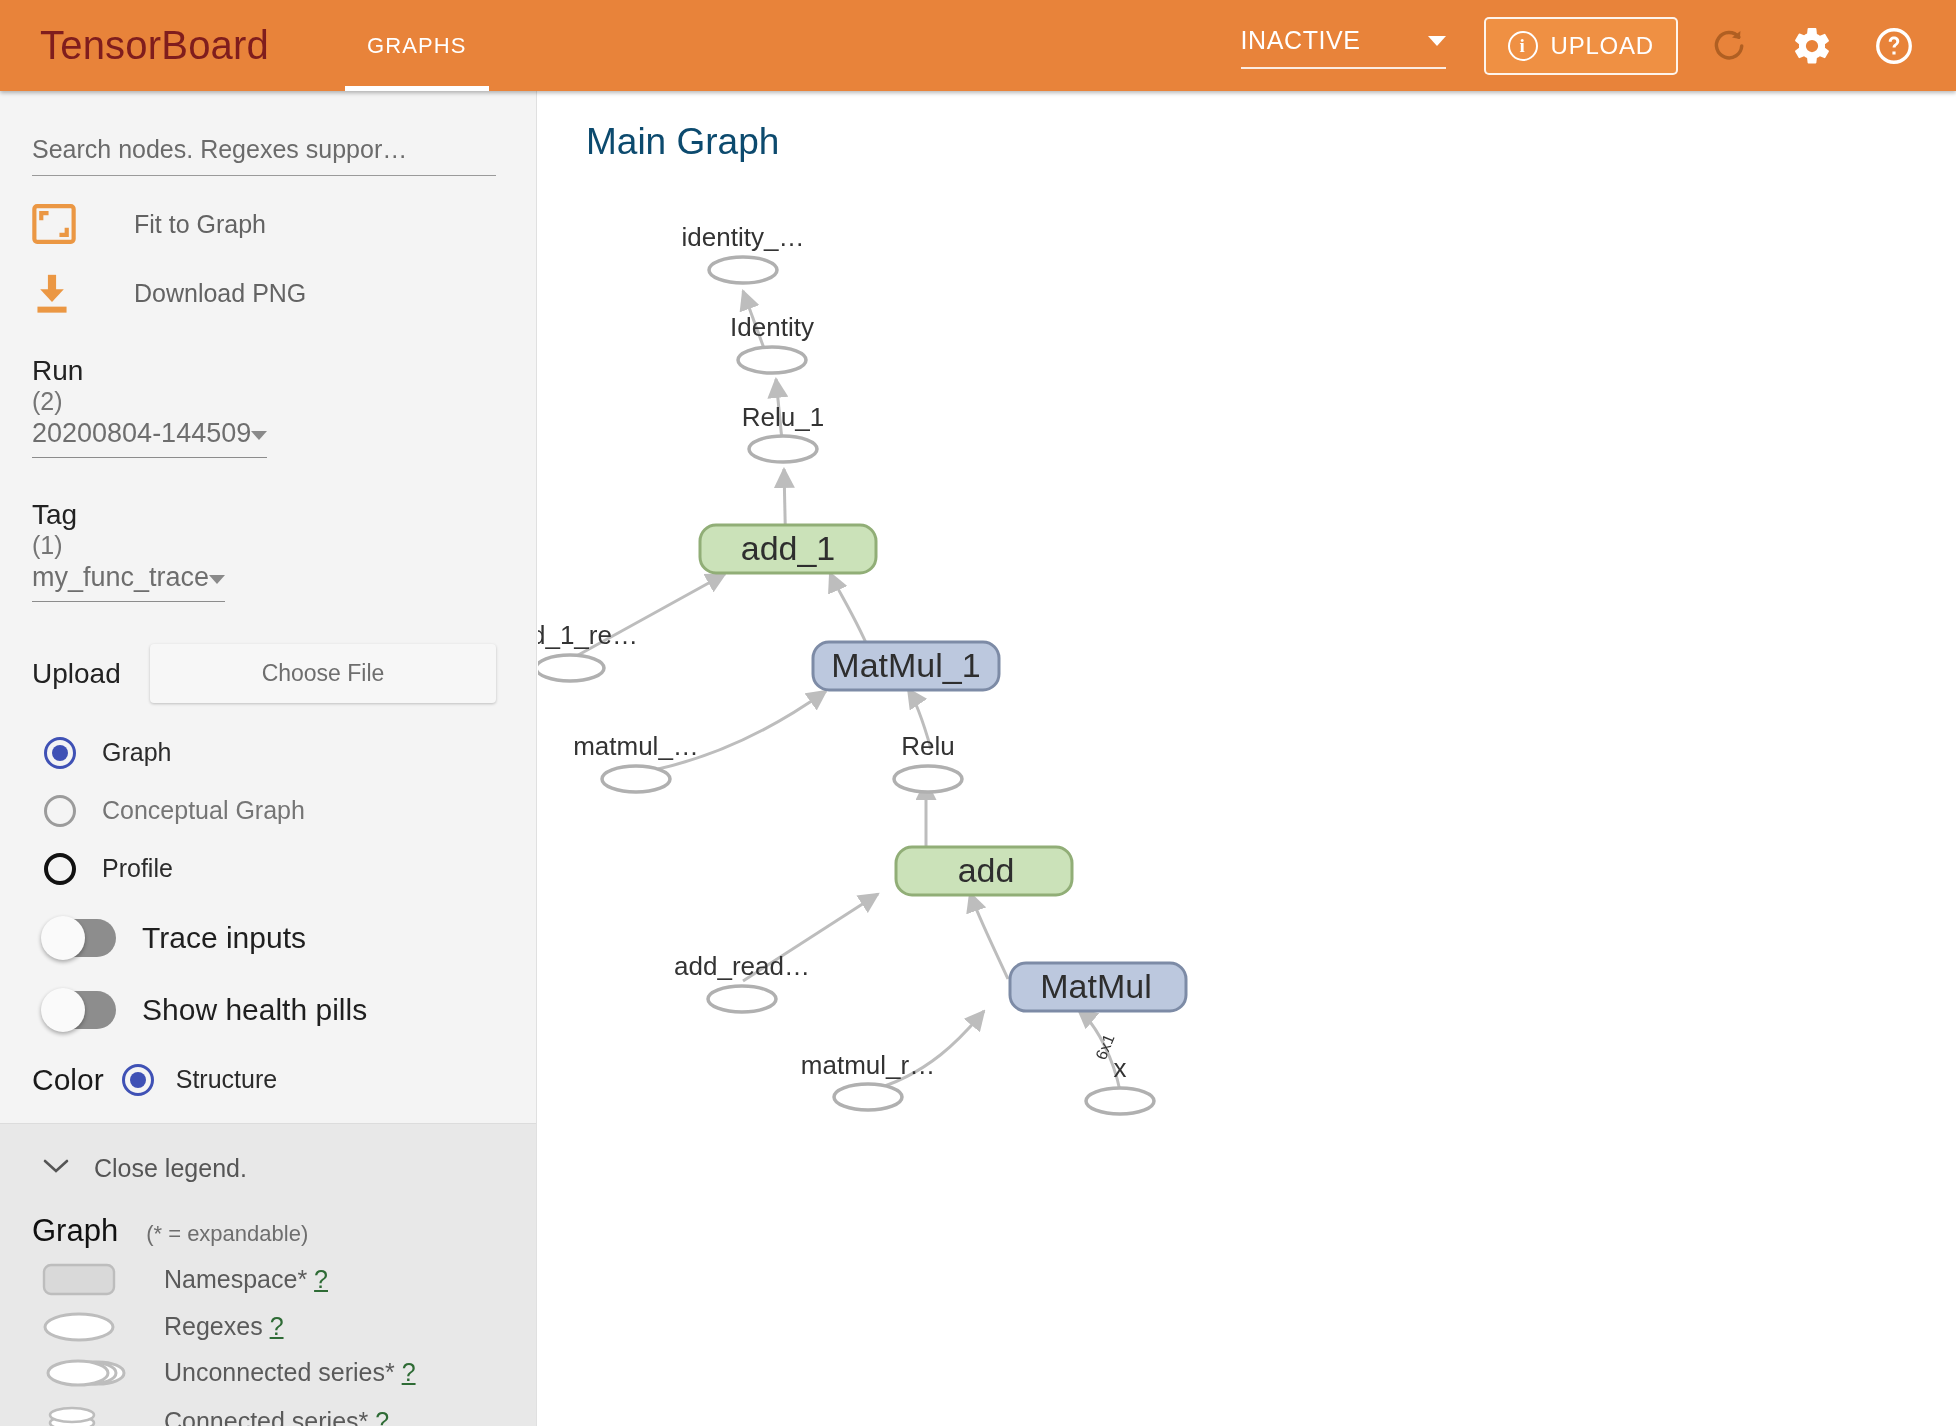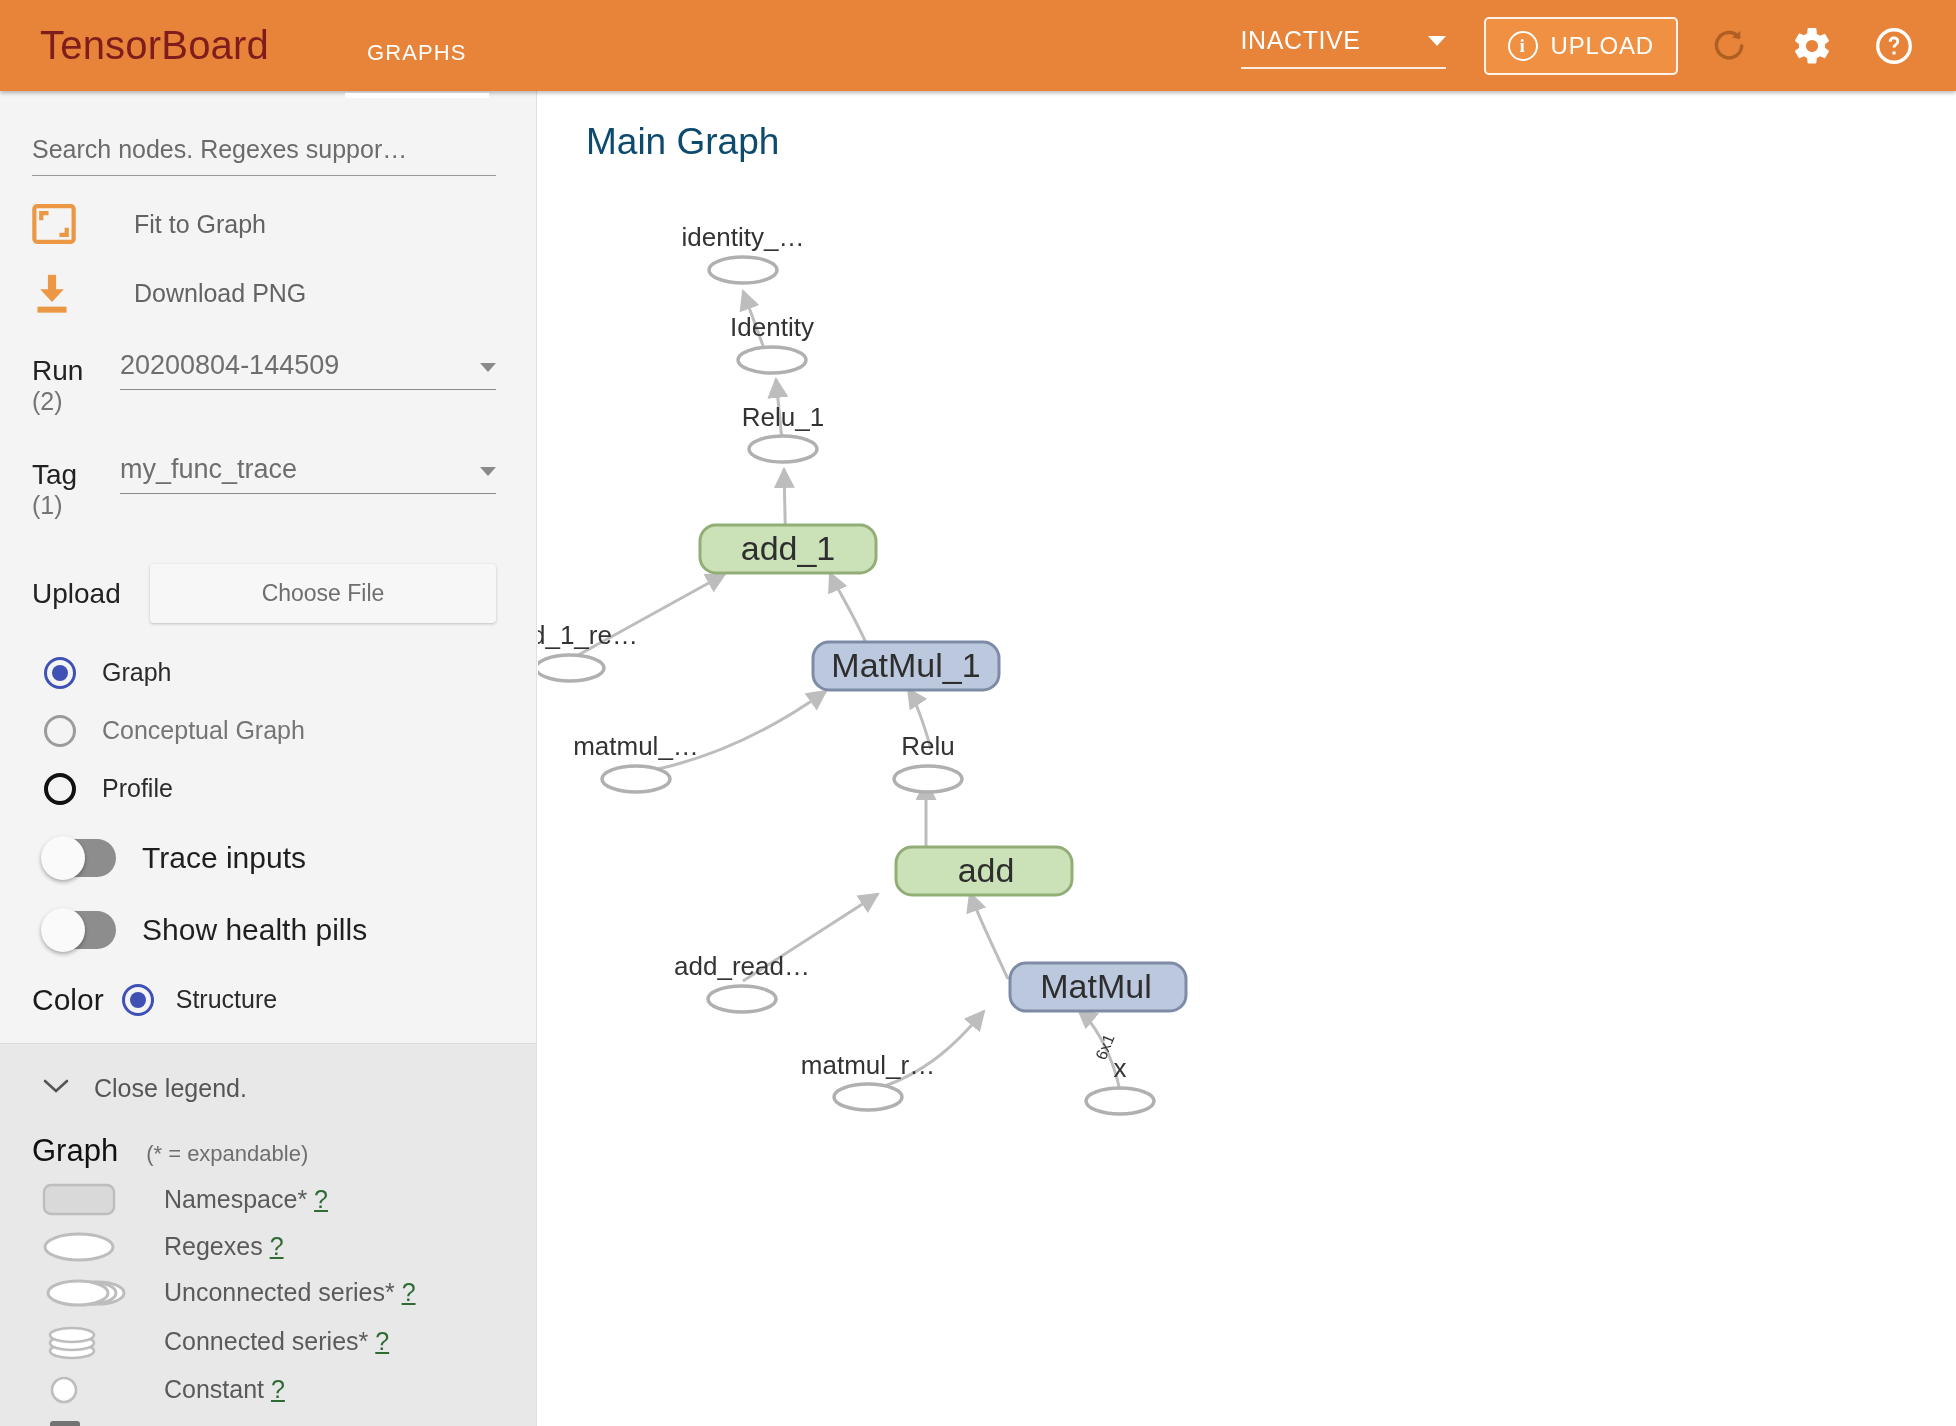--- a/index.html
+++ b/index.html
@@ -17,21 +17,21 @@
     position: absolute; left: 0; top: 0; width: 1956px; height: 91px;
     background: #e8833a;
     display: flex; align-items: center;
     box-shadow: 0 2px 4px rgba(0,0,0,.28);
     z-index: 20;
   }
   .brand {
     color: #7f1d1d; font-size: 40px; letter-spacing: .2px;
     margin-left: 40px; font-weight: 400; white-space: nowrap;
   }
-  .tabs { margin-left: 76px; height: 77px; display: flex; align-items: flex-start; }
+  .tabs { margin-left: 76px; height: 77px; display: flex; align-items: center; }
   .tab {
     position: relative; height: 91px; display: flex; align-items: center;
     padding: 0 22px; color: #fff; font-size: 22px; letter-spacing: 1.1px;
   }
   .tab.active::after {
     content: ""; position: absolute; left: 0; right: 0; bottom: 0;
     height: 5px; background: #fff;
   }
   .header-right {
     margin-left: auto; display: flex; align-items: center; gap: 8px; padding-right: 32px;
@@ -78,21 +78,21 @@
     padding: 0 0 11px 0; outline: none;
   }
   .search-input::placeholder { color: #6b6b6b; }
 
   .action-row {
     display: flex; align-items: center; padding: 0 32px; margin-top: 28px; cursor: pointer;
   }
   .action-row .ico { width: 64px; display: flex; justify-content: flex-start; }
   .action-row .txt { font-size: 25px; color: #636363; margin-left: 38px; }
 
-  .field-row { display: flex; align-items: flex-start; padding: 0 40px 0 32px; margin-top: 36px; }
+  .field-row { display: flex; align-items: flex-start; padding: 0 40px 0 32px; margin-top: 36px; flex-direction: column; }
   .field-label { width: 88px; flex: none; padding-top: 6px; }
   .field-label .nm { font-size: 28px; color: #222; line-height: 1.05; }
   .field-label .ct { font-size: 25px; color: #757575; line-height: 1.3; }
   .field-ctl { flex: 1; position: relative; border-bottom: 1px solid #8c8c8c; padding-bottom: 8px;
                display: flex; align-items: flex-end; }
   .field-ctl .val { font-size: 27px; color: #6e6e6e; }
   .field-ctl .tri {
     margin-left: auto; width: 0; height: 0;
     border-left: 8px solid transparent; border-right: 8px solid transparent;
     border-top: 9px solid #8a8a8a; margin-bottom: 9px;

